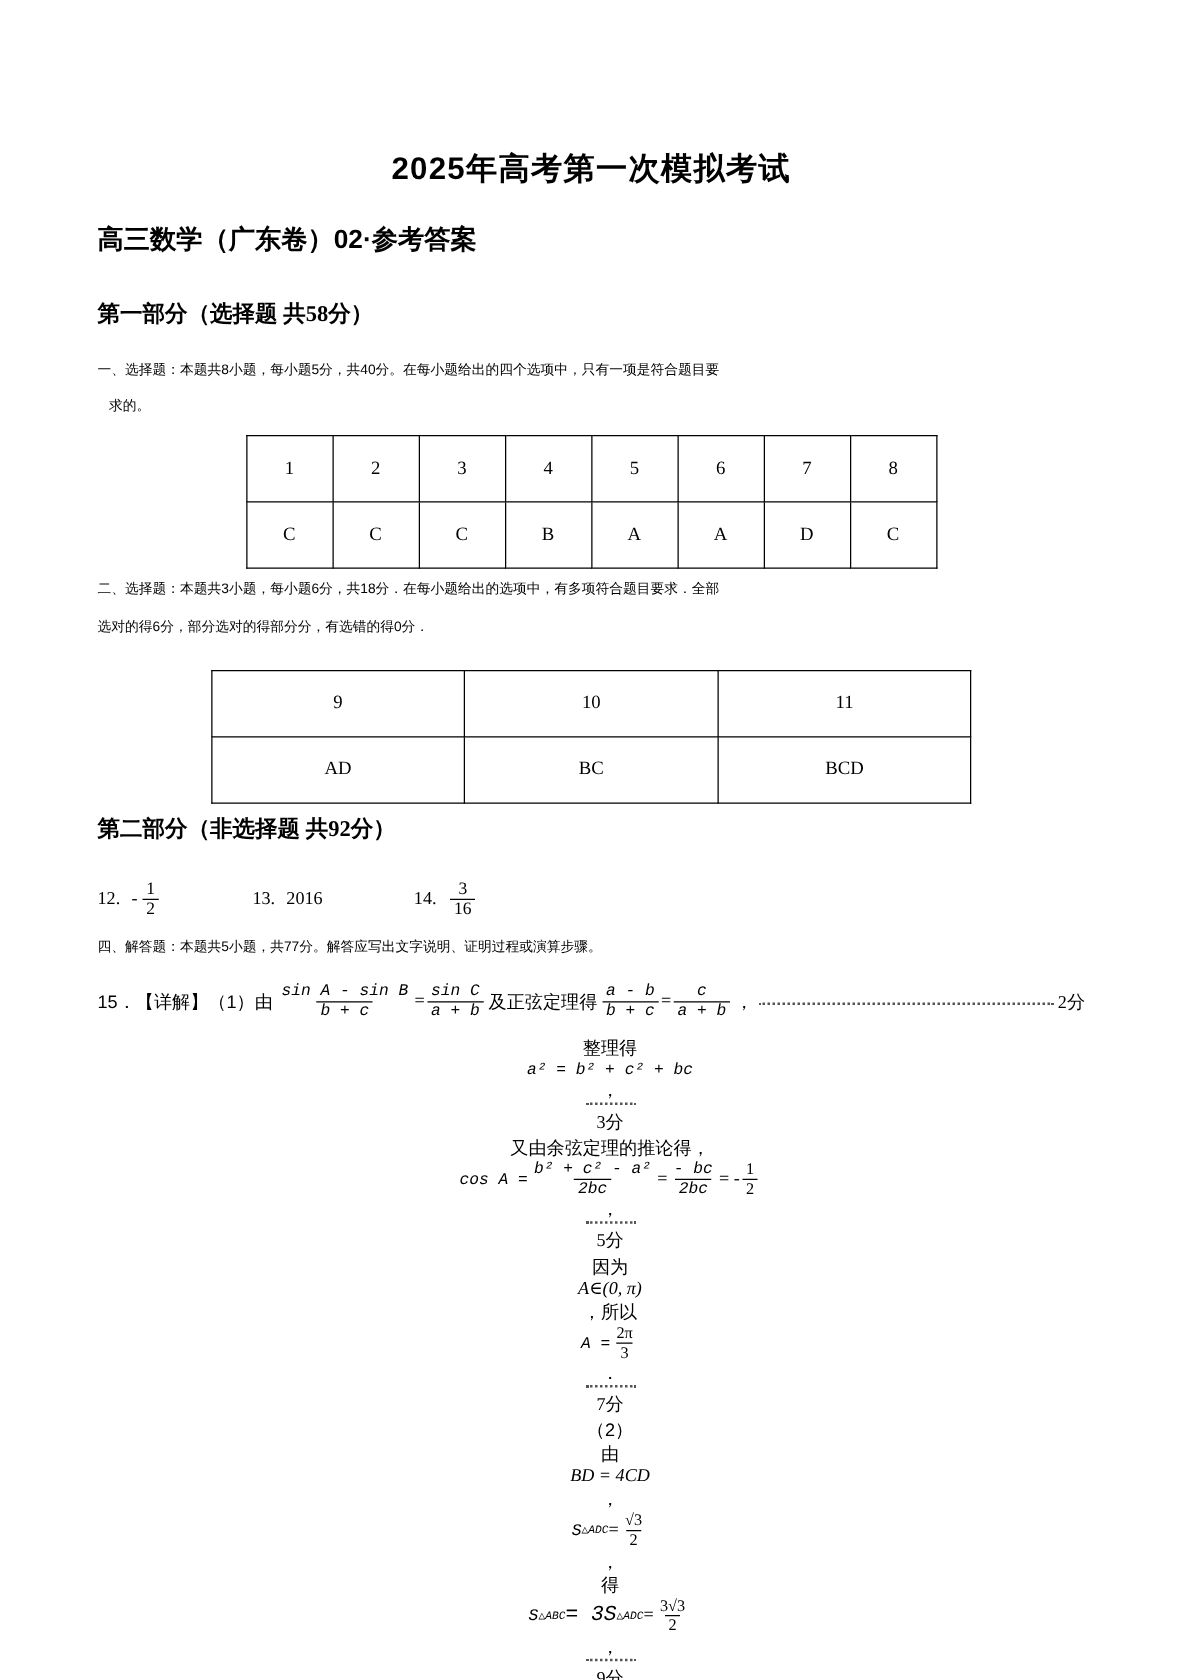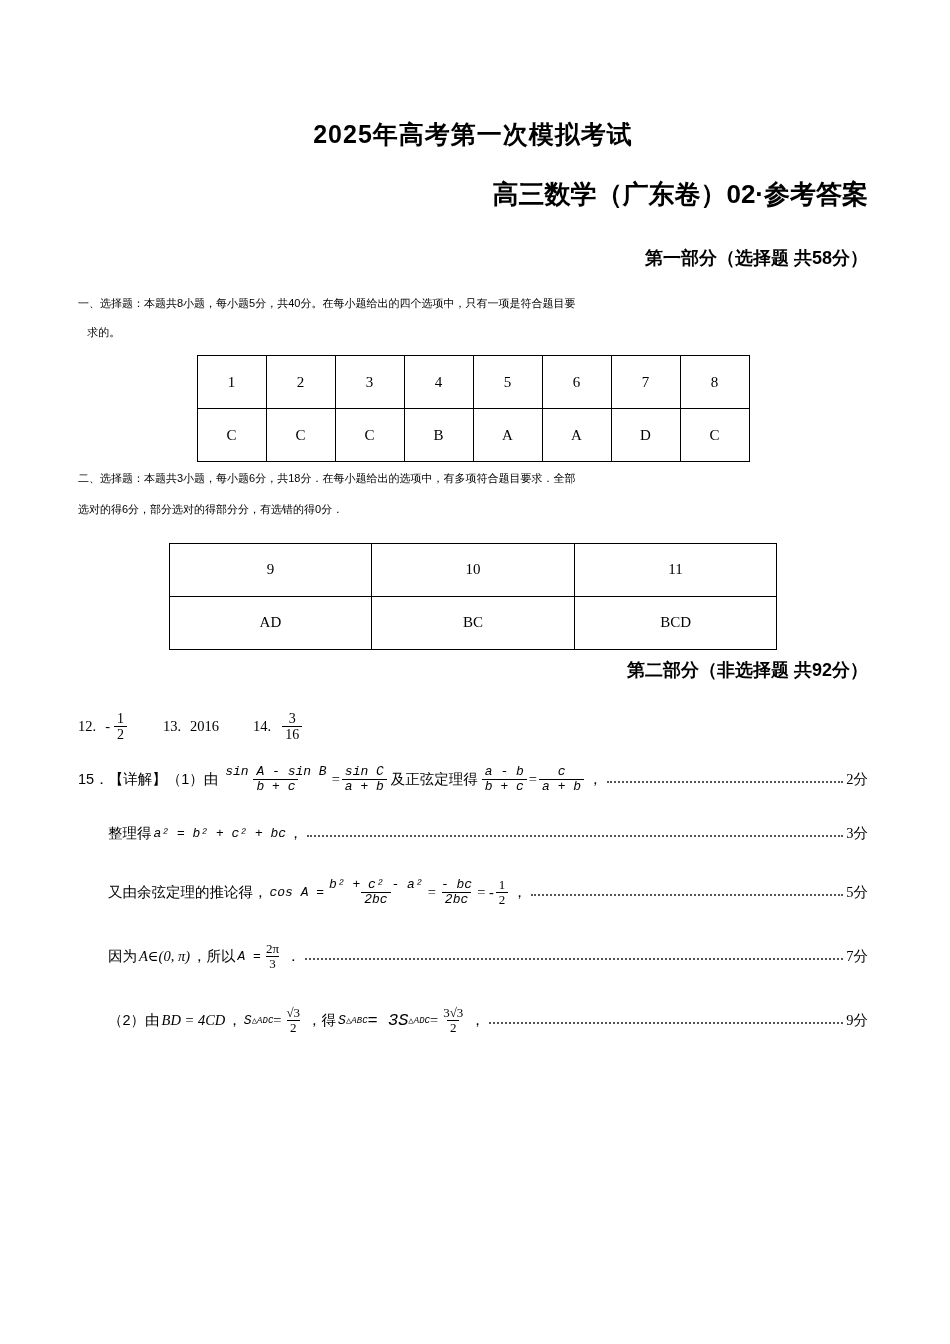--- a/index.html
+++ b/index.html
@@ -29,32 +29,32 @@
   
   .doc-title {
     text-align: center;
     font-size: 25px;
     font-weight: bold;
     letter-spacing: 1px;
     margin: 0 0 26px 0;
     font-family: "Liberation Sans", "DejaVu Sans", sans-serif;
   }
   .doc-subtitle {
-    text-align: right;
-    font-size: 26px;
+    text-align: left;
+    font-size: 21px;
     font-weight: bold;
     margin: 3px 0 34px 0;
     font-family: "Liberation Sans", "DejaVu Sans", sans-serif;
   }
   .part-title {
-    text-align: right;
+    text-align: left;
     font-size: 18px;
     font-weight: bold;
     margin: 0 0 22px 0;
-    font-family: Liberation Sans, sans-serif;
+    font-family: Liberation Serif, serif;
   }
 
   
   .instr {
     font-size: 11px;
     line-height: 2.05;
     margin: 0 0 6px 0;
     text-align: justify;
     font-family: "Liberation Sans", "DejaVu Sans", sans-serif;
   }
@@ -81,20 +81,21 @@
   table.t2 td { width: 199.6px; }
 
   
   .fill-row {
     font-size: 14.5px;
     margin: 10px 0 4px 0;
     display: flex;
     align-items: center;
     font-family: "Liberation Serif", "DejaVu Serif", serif;
     height: 46px;
+    gap: 39px;
   }
   .fill-item { display: flex; align-items: center; margin-right: 34px; }
   .fill-item .lbl { margin-right: 9px; font-size: 14.5px; }
   .neg { margin-right: 2px; }
 
   
   .frac {
     display: inline-flex;
     flex-direction: column;
     align-items: center;
@@ -131,21 +132,21 @@
     min-width: 40px;
   }
   .pts {
     font-family: "Liberation Serif", "DejaVu Serif", serif;
     font-size: 14.5px;
     white-space: nowrap;
   }
 
   .sol-row { min-height: 52px; display: flex; align-items: center; }
   .sol-row.tall { min-height: 62px; justify-content: flex-end; }
-  .indent-1 { padding-left: 30px; }
+  .indent-1 { padding-left: 30px; flex-direction: column; }
   .sub { font-size: 9px; vertical-align: sub; }
 </style>
 </head>
 <body>
 
 <div class="page">
   <div class="content">
 
     <div class="doc-title">2025年高考第一次模拟考试</div>
     <div class="doc-subtitle">高三数学（广东卷）02·参考答案</div>
@@ -228,20 +229,23 @@
       </span>
       <span class="fill-item">
         <span class="lbl">14.</span>
         <span class="frac big">
           <span class="num">3</span>
           <span class="den">16</span>
         </span>
       </span>
     </div>
 
+    <div class="instr">
+      <span>四、解答题：</span><span>本题共5小题，共77分。解答应写出文字说明、证明过程或演算步骤。</span>
+    </div>
 
     <div class="sol sol-row">
       <span class="han">15．</span>
       <span class="han">【详解】</span>
       <span class="han">（1）</span>
       <span class="han">由</span>
       <span class="math">
         <span class="frac">
           <span class="num it">sin A - sin B</span>
           <span class="den it">b + c</span>

